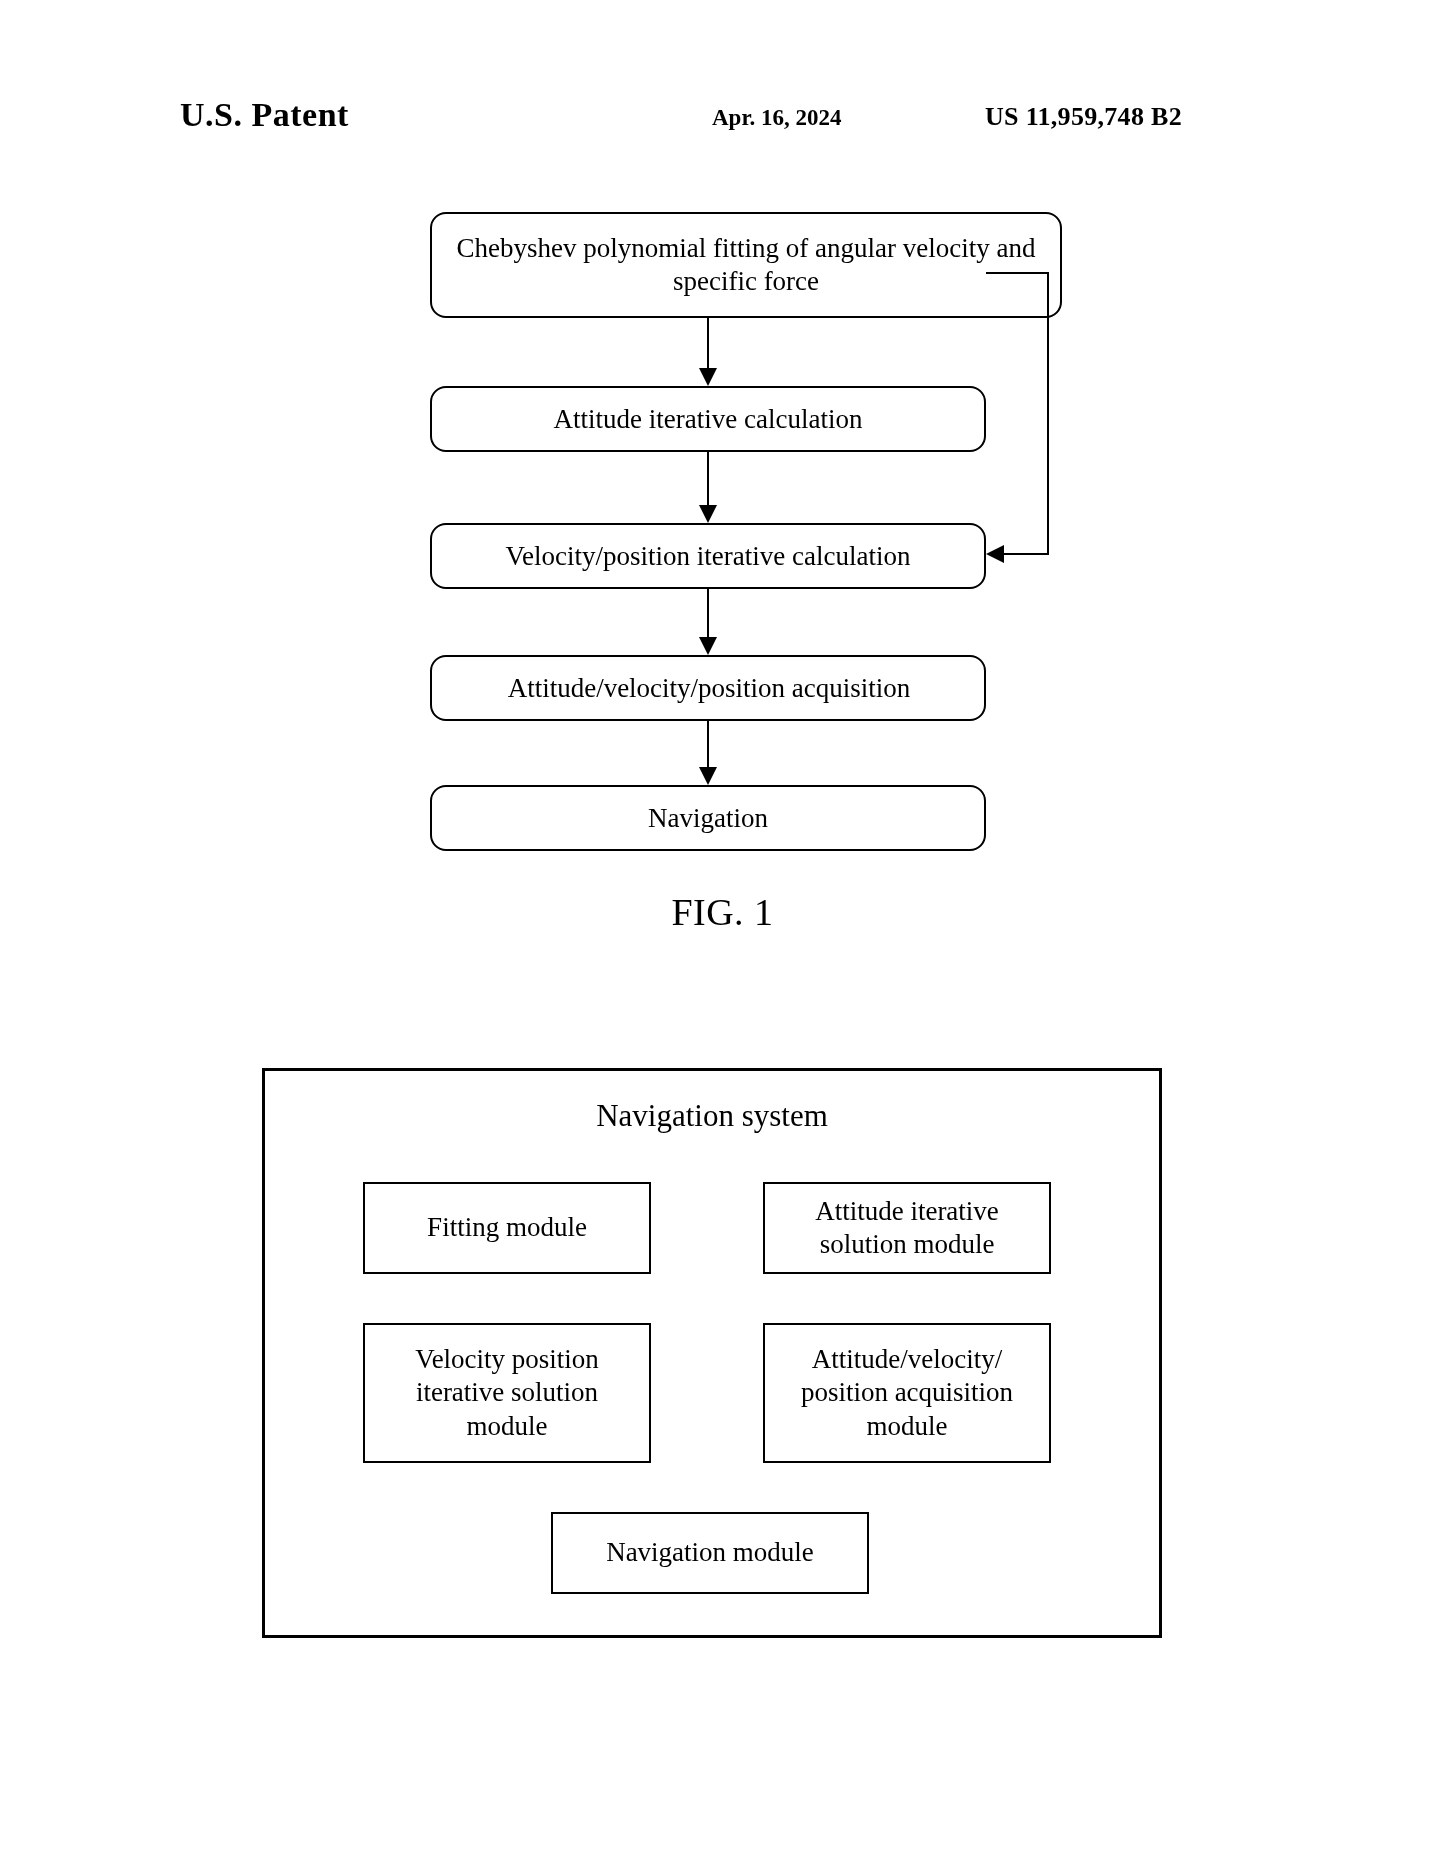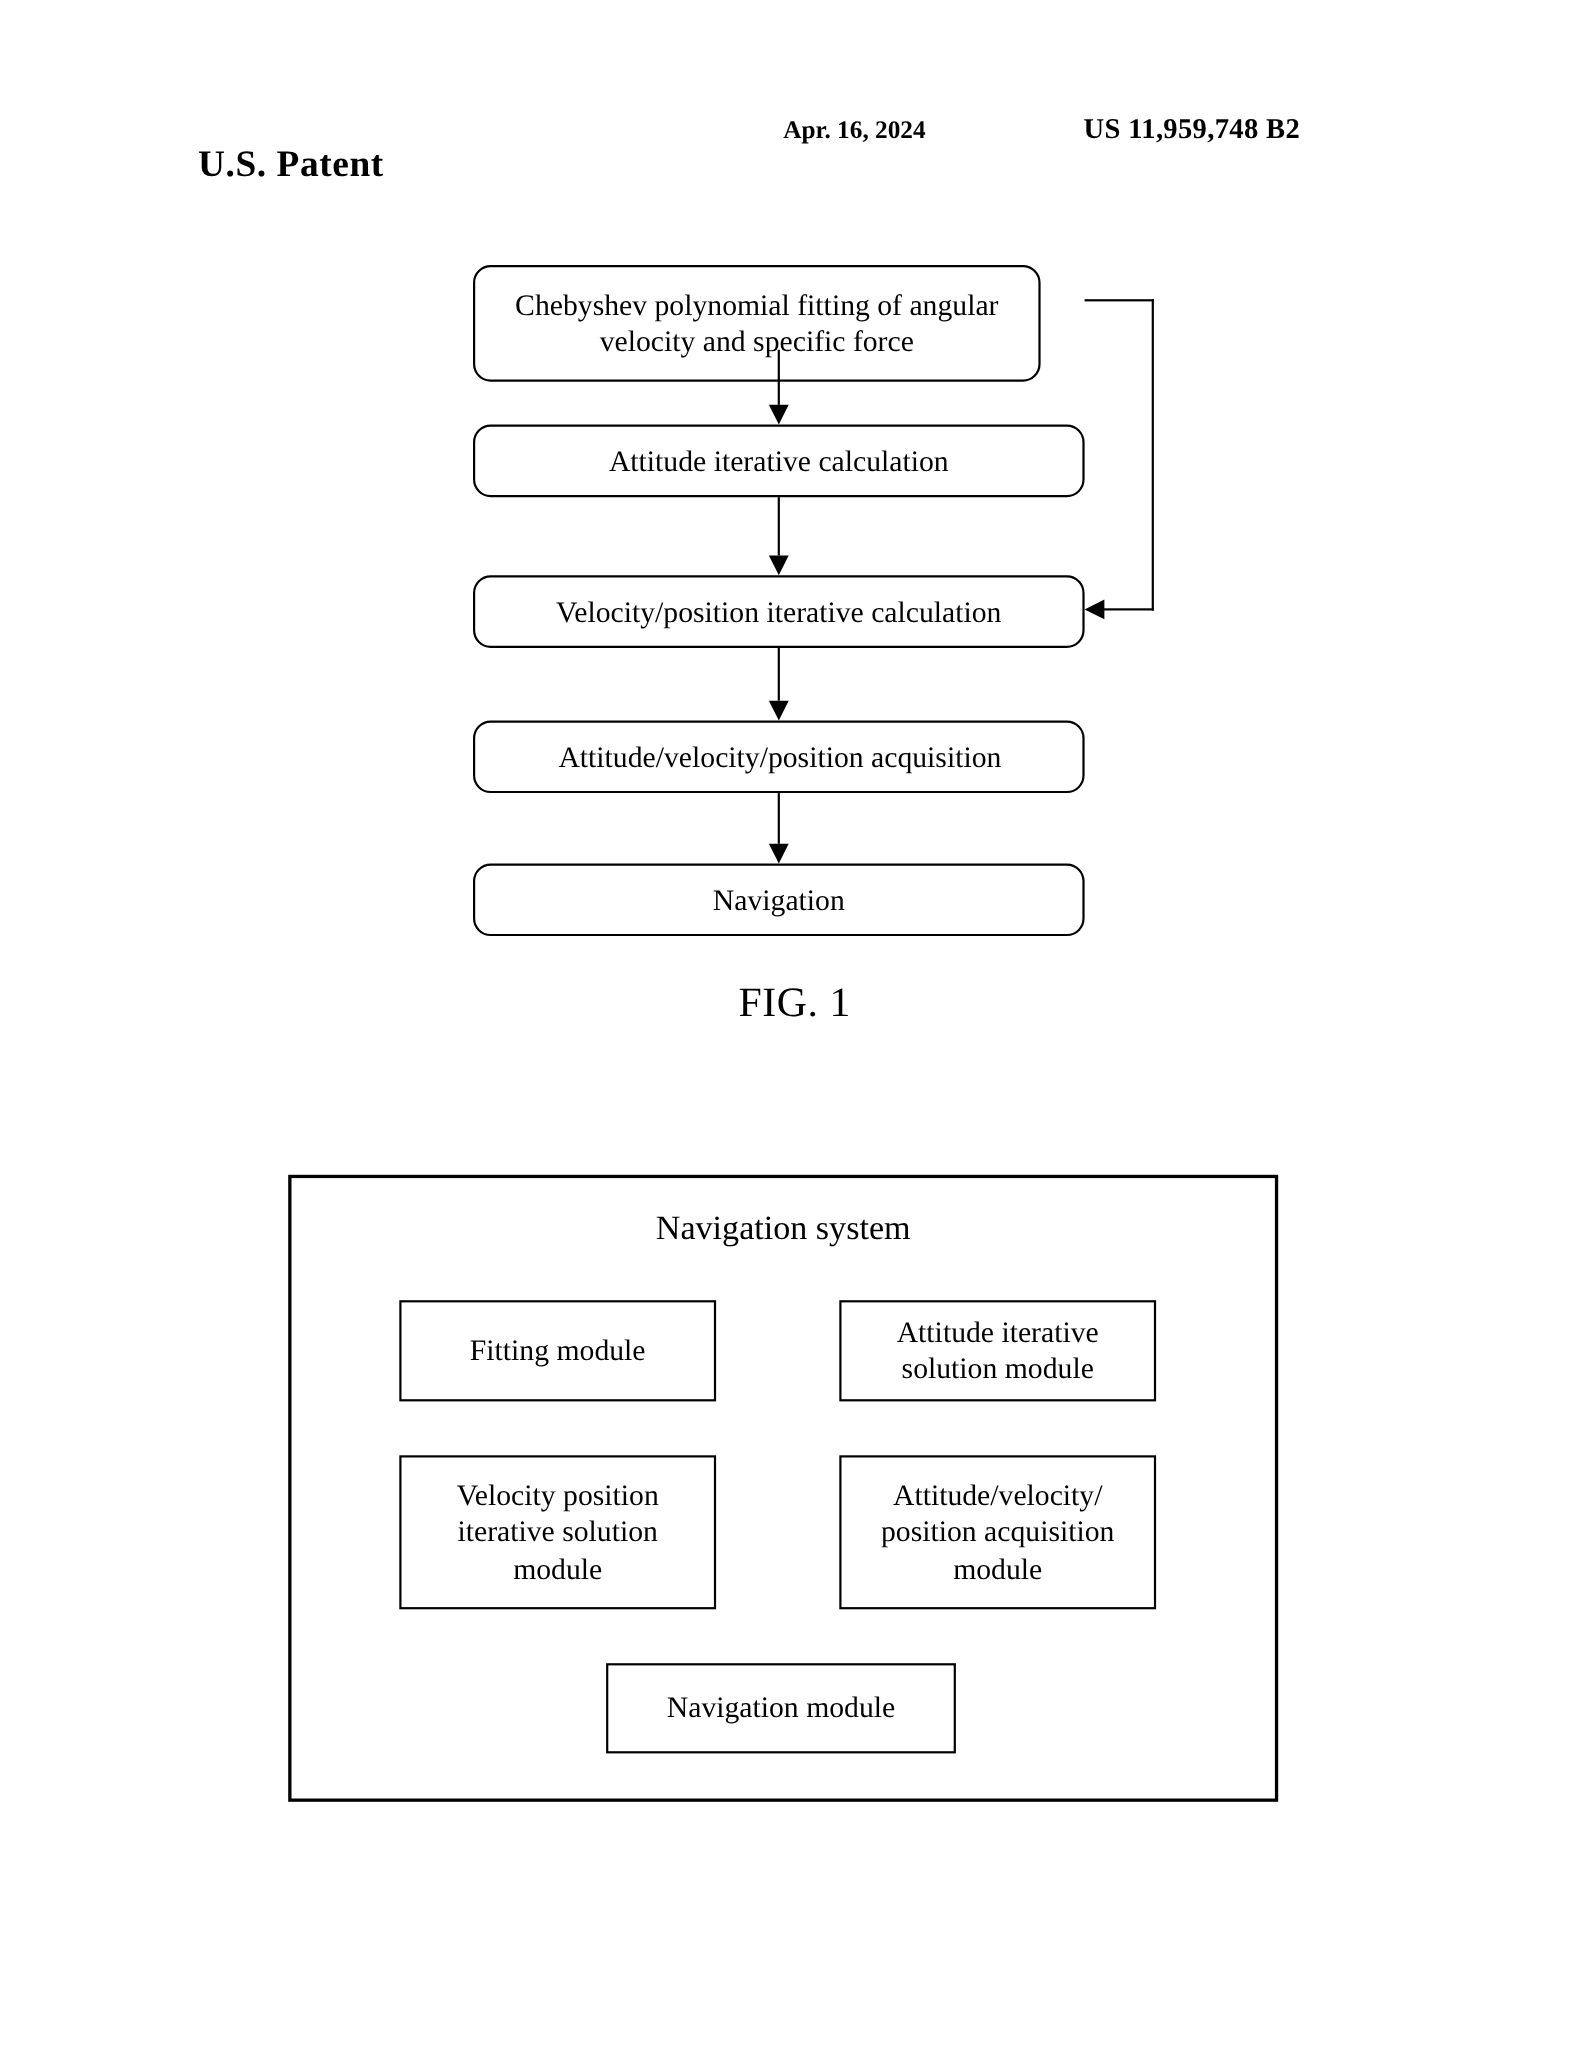--- a/index.html
+++ b/index.html
@@ -25,21 +25,20 @@
     height: 46px;
   }
   .hdr-patent {
     position: absolute;
     left: 180px;
     top: 0px;
     font-size: 34px;
     font-weight: bold;
     letter-spacing: 0.5px;
     white-space: nowrap;
-    margin-top: 35px;
   }
   .hdr-date {
     position: absolute;
     left: 712px;
     top: 9px;
     font-size: 23px;
     font-weight: bold;
     white-space: nowrap;
   }
   .hdr-number {
@@ -67,21 +66,21 @@
     border-radius: 16px;
     background: #fff;
     display: flex;
     align-items: center;
     justify-content: center;
     text-align: center;
     font-size: 27px;
     line-height: 1.22;
     padding: 4px 10px;
   }
-  #f1n0 { left: 430px; top: 212px; width: 516px; height: 106px; margin-top: 29px; }
+  #f1n0 { left: 430px; top: 212px; width: 632px; height: 106px; }
   #f1n1 { left: 430px; top: 386px; width: 556px; height: 66px;  }
   #f1n2 { left: 430px; top: 523px; width: 556px; height: 66px; text-align: right;  }
   #f1n3 { left: 430px; top: 655px; width: 556px; height: 66px; padding-left: 12px;  }
   #f1n4 { left: 430px; top: 785px; width: 556px; height: 66px;  }
 
   .vline {
     position: absolute;
     width: 2px;
     background: #000;
     left: 707px;

